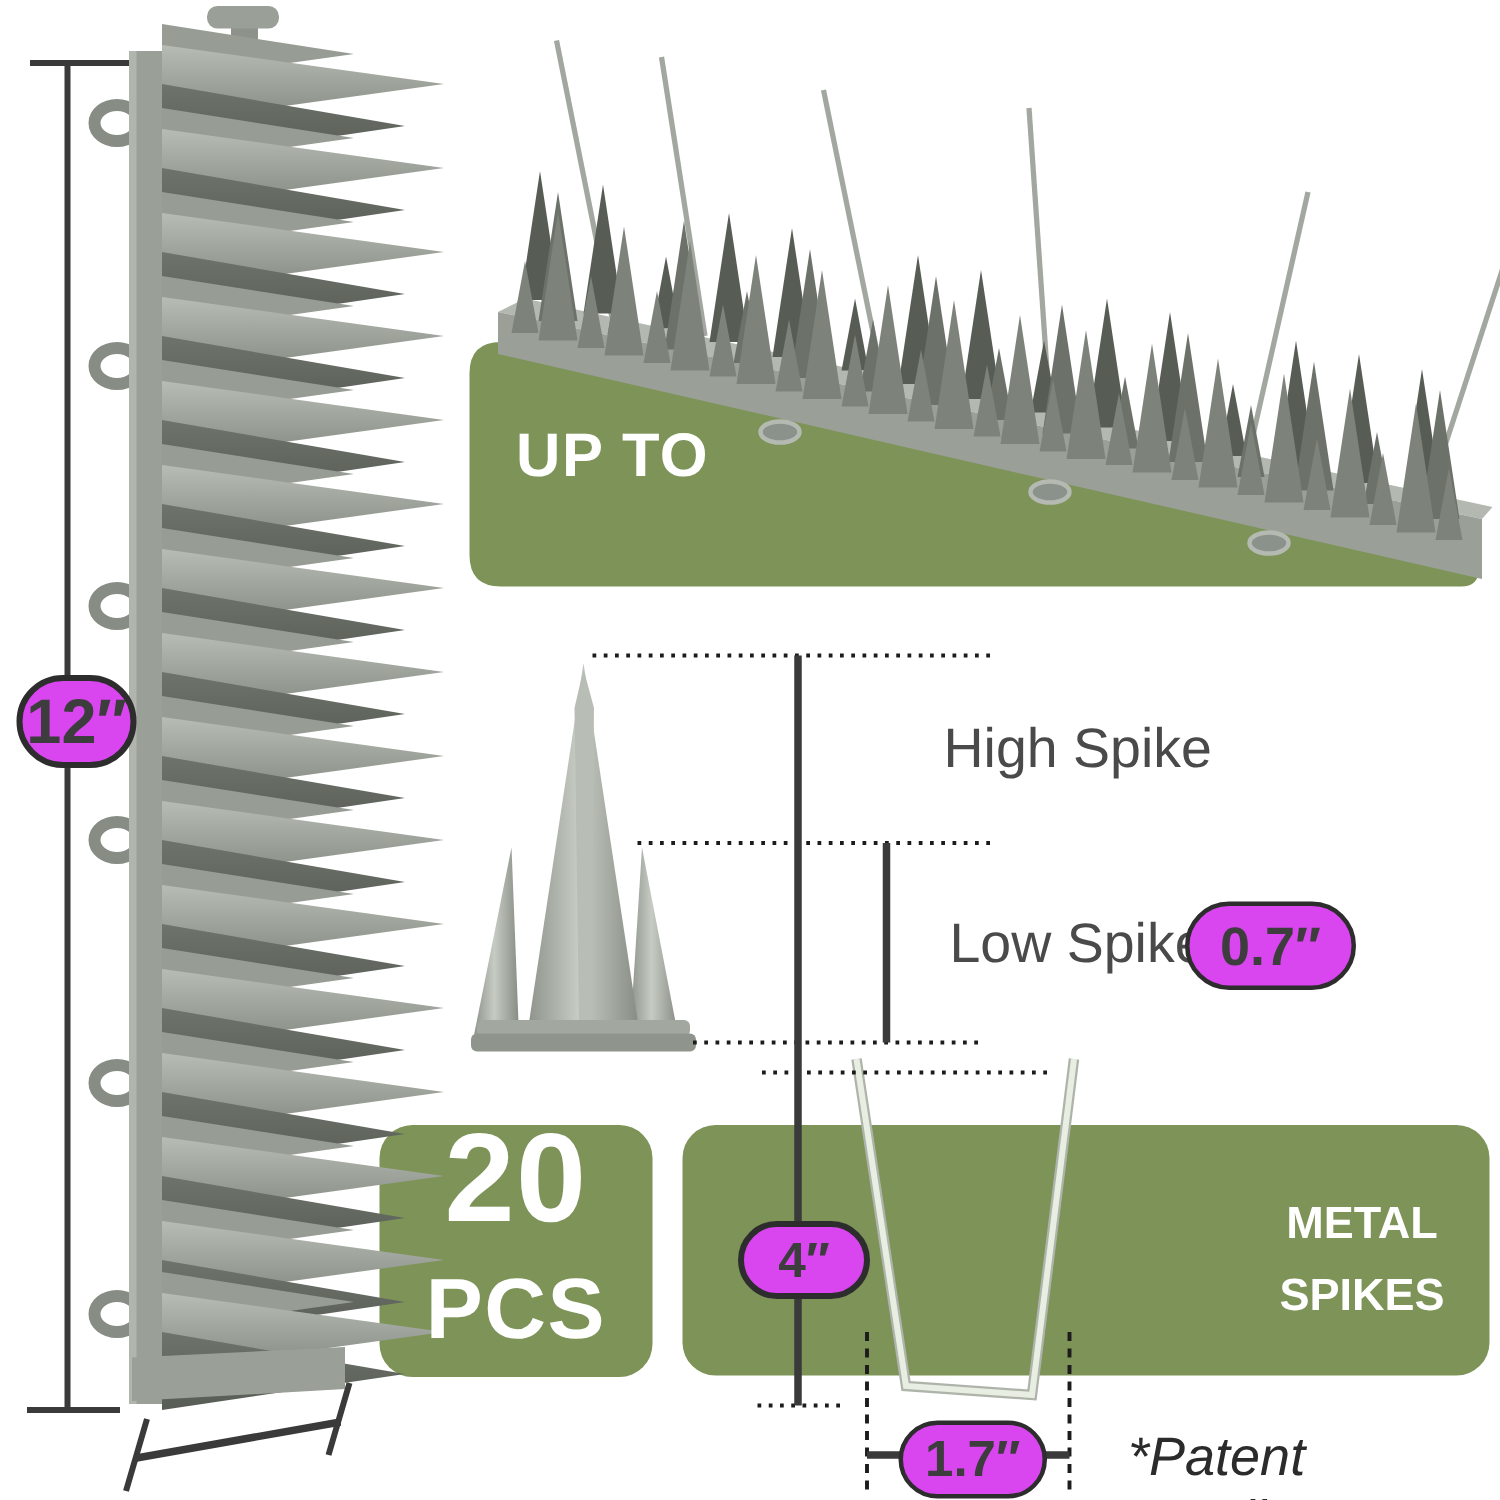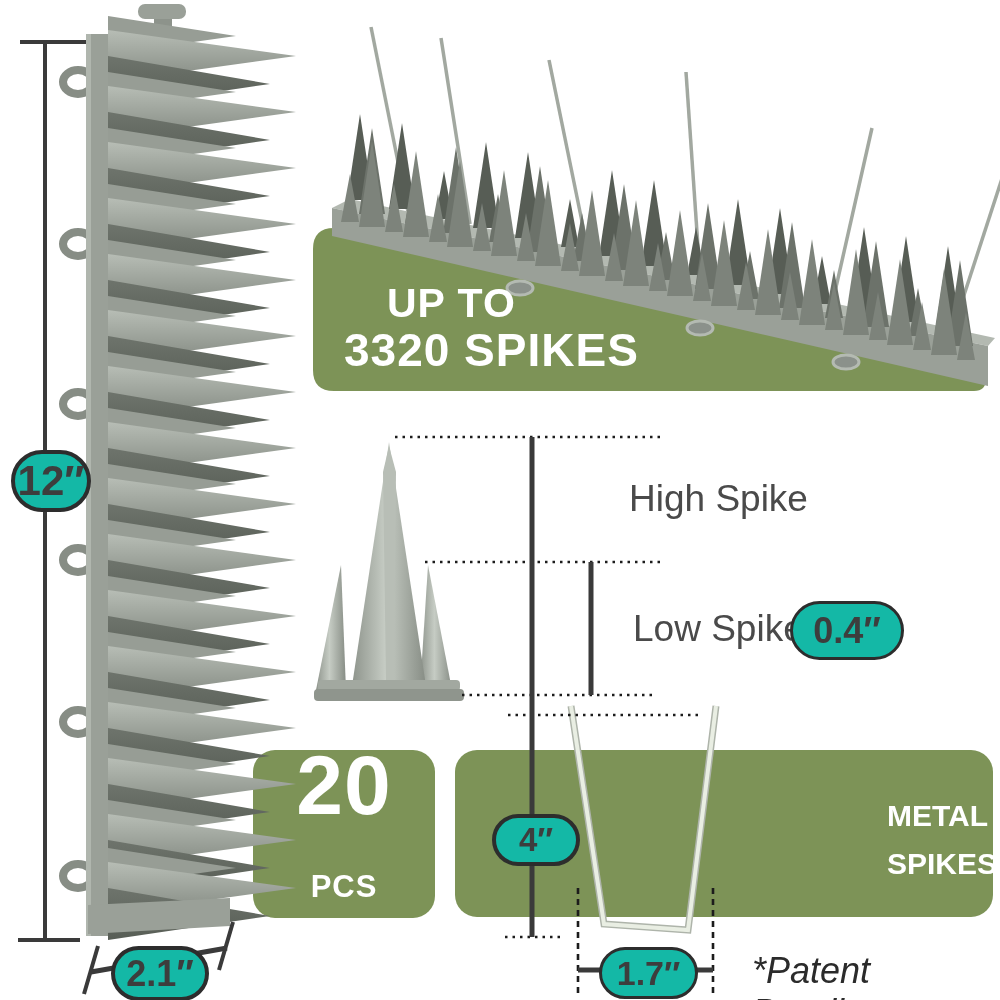--- a/index.html
+++ b/index.html
@@ -1,20 +1,20 @@
 <!DOCTYPE html>
 <html><head>
 <meta charset="utf-8">
 <style>
   html,body{margin:0;padding:0;background:#fff;}
   #canvas{position:relative;width:1000px;height:1000px;background:#ffffff;overflow:hidden;
           font-family:"Liberation Sans",sans-serif;}
   #art{position:absolute;left:0;top:0;z-index:1;}
   .ovl{position:absolute;z-index:3;}
-  .pill{position:absolute;z-index:3;background:#14b8a6;border:3px solid #2d2d2d;border-radius:40px;
+  .pill{position:absolute;z-index:3;background:#d946ef;border:3px solid #2d2d2d;border-radius:40px;
         display:flex;align-items:center;justify-content:center;font-weight:bold;color:#3d3d3d;}
   .bannertxt{color:#ffffff;font-weight:900;letter-spacing:1px;}
   .dimlabel{color:#4a4a4a;}
 </style>
 </head>
 <body>
 
 <div id="canvas">
 
 <svg id="art" width="1000" height="1000" viewBox="0 0 1000 1000">
@@ -214,47 +214,43 @@
       <line x1="713" y1="888" x2="713" y2="998"></line>
     </g>
     <line x1="578" y1="970" x2="713" y2="970" stroke-width="5"></line>
   </g>
 </svg>
 
 <div class="pill" style="left:11px;top:450px;width:72px;height:54px;border-width:4px;font-size:42px;">
   <span>12″</span>
 </div>
 
-<div class="pill" style="left:111px;top:946px;width:90px;height:47px;border-width:4px;font-size:36px;">
-  <span>2.1″</span>
-</div>
 
 <div class="ovl bannertxt" style="left:344px;top:283px;">
-  <div style="font-size:41px;line-height:1.0;margin-left:43px;">UP TO</div>
-  <div style="font-size:46px;line-height:1.0;margin-top:3px;">3320 SPIKES</div>
+  <div style="font-size:41px;line-height:1.0;">UP TO</div>
 </div>
 
 <div class="ovl dimlabel" style="left:629px;top:478px;font-size:37px;">High Spike</div>
 
 <div class="ovl dimlabel" style="left:633px;top:608px;font-size:37px;">Low Spike</div>
 <div class="pill" style="left:790px;top:601px;width:108px;height:53px;font-size:36px;">
-  <span>0.4″</span>
+  <span>0.7″</span>
 </div>
 
 <div class="ovl" style="left:253px;top:750px;width:182px;height:152px;display:flex;flex-direction:column;
             align-items:center;justify-content:space-between;color:#fff;font-weight:900;">
   <div style="font-size:84px;line-height:0.85;letter-spacing:1px;">20</div>
-  <div style="font-size:31px;line-height:1;margin-top:0;letter-spacing:1px;">PCS</div>
+  <div style="font-size:57px;line-height:1;margin-top:0;letter-spacing:1px;">PCS</div>
 </div>
 
 <div class="pill" style="left:492px;top:814px;width:80px;height:44px;border-width:4px;font-size:33px;">
   <span>4″</span>
 </div>
 
-<div class="ovl" style="left:887px;top:801px;color:#fff;font-weight:900;">
+<div class="ovl" style="left:853px;top:801px;color:#fff;font-weight:900;text-align:center;">
   <div style="font-size:30px;line-height:1;">METAL</div>
   <div style="font-size:30px;line-height:1;margin-top:18px;">SPIKES</div>
 </div>
 
 <div class="pill" style="left:599px;top:947px;width:93px;height:46px;border-width:3px;font-size:34px;">
   <span>1.7″</span>
 </div>
 
 <div class="ovl" style="left:752px;top:950px;font-size:36px;font-style:italic;color:#2b2b2b;font-weight:500;">*Patent Pending</div>
 

